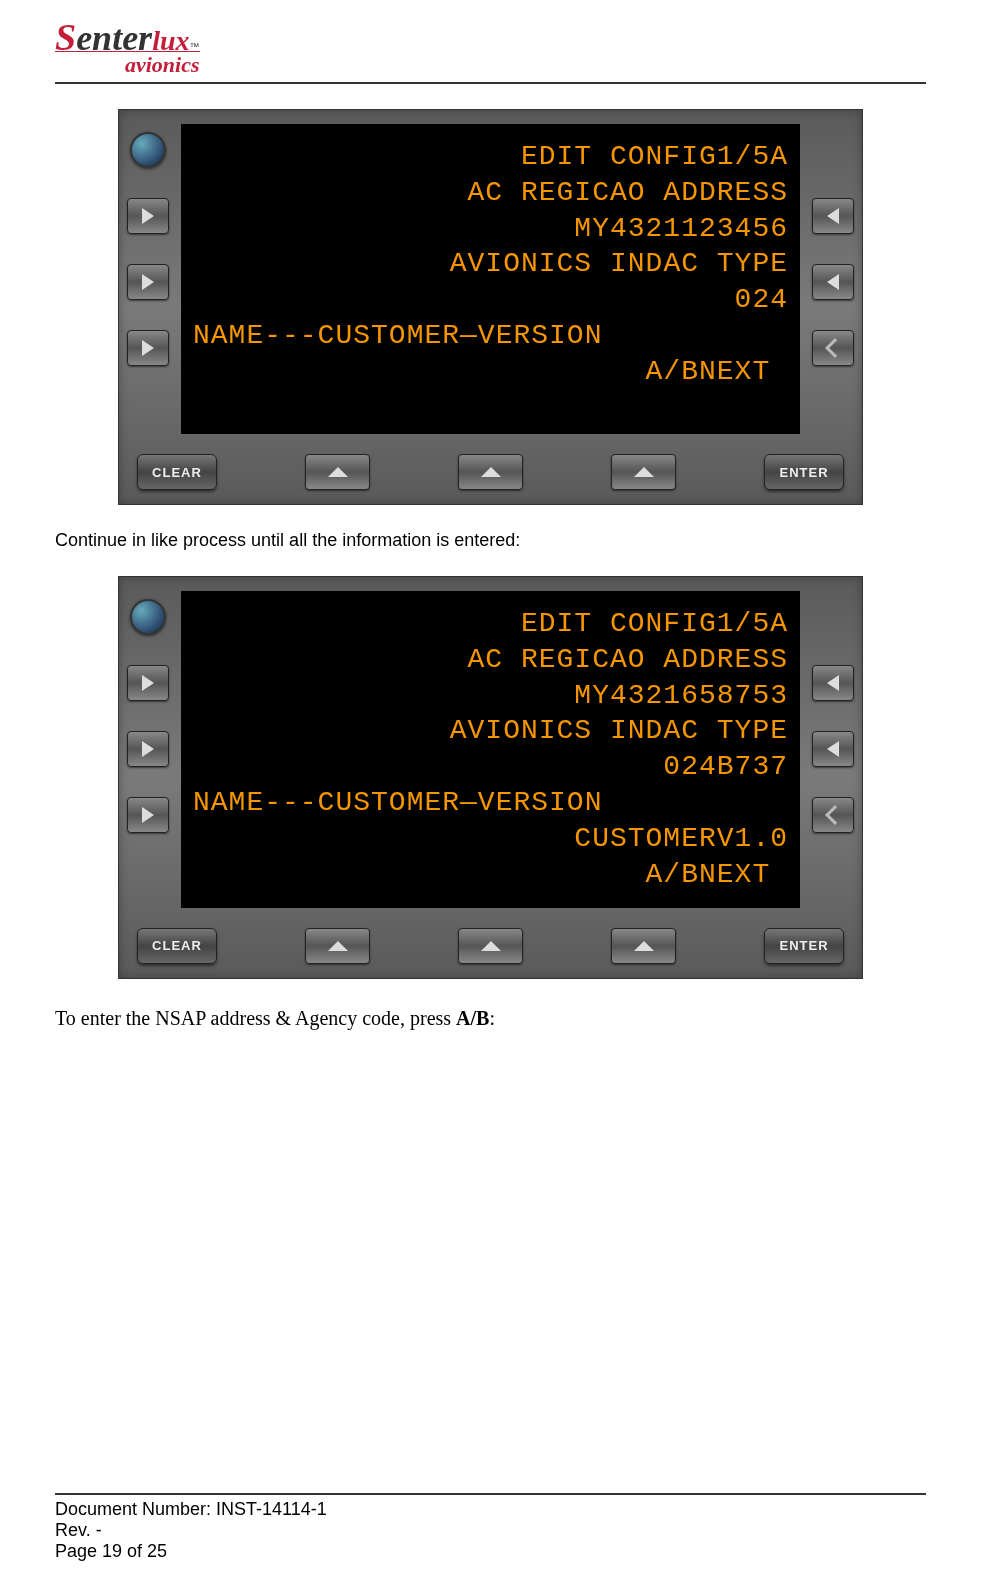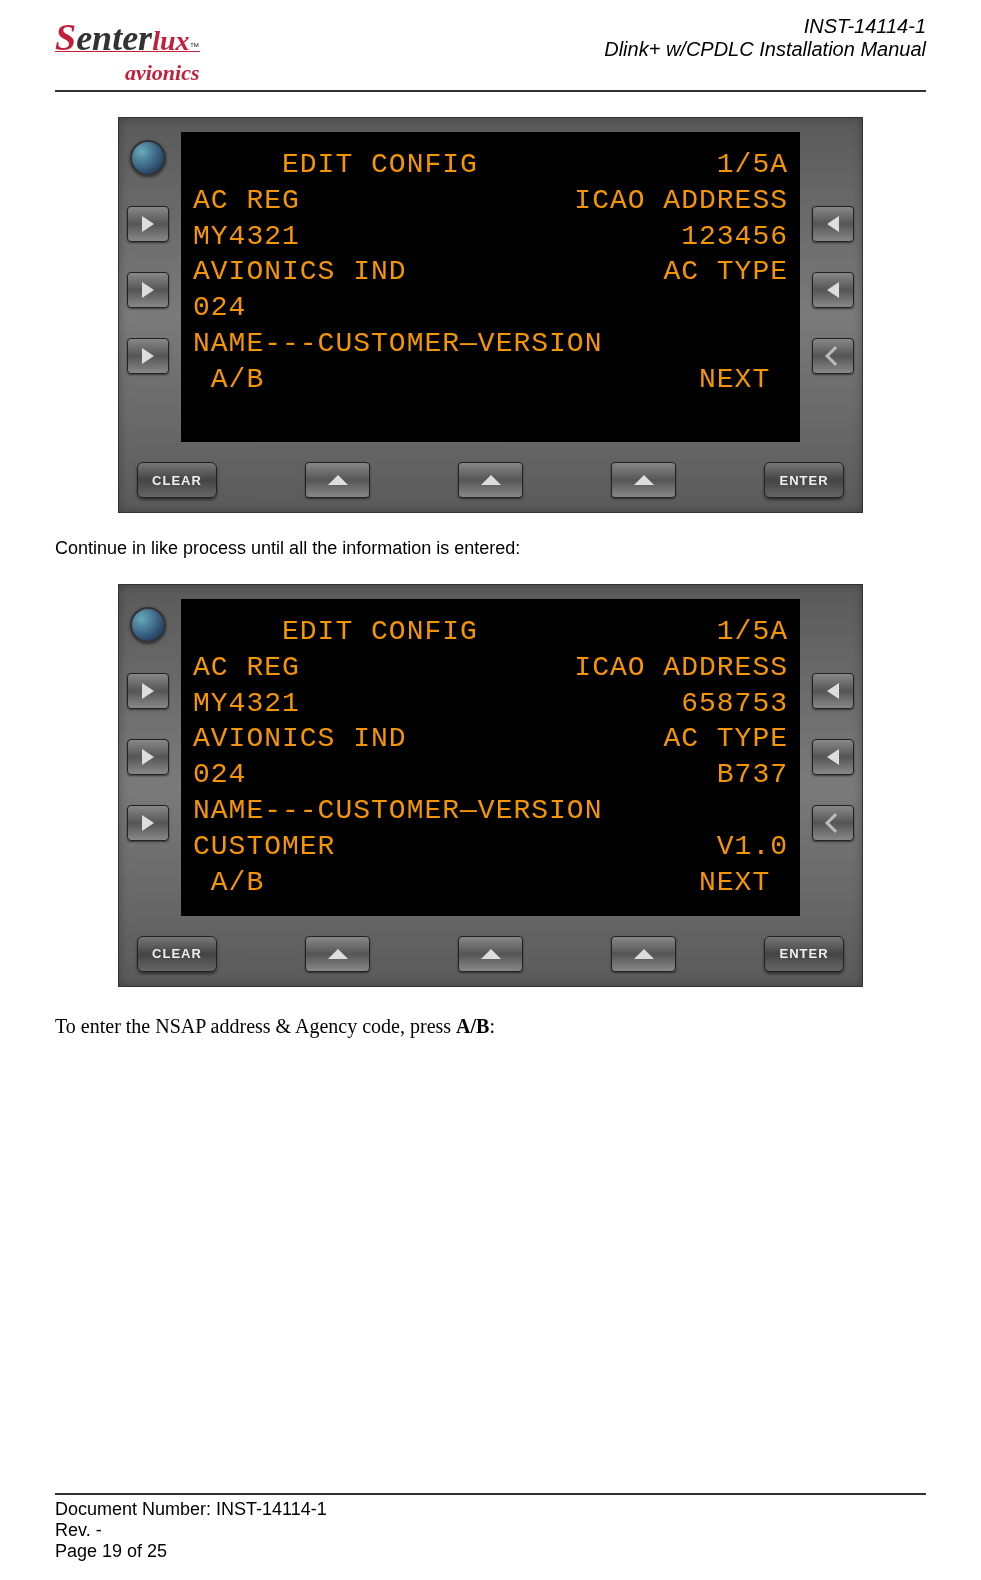--- a/index.html
+++ b/index.html
@@ -54,21 +54,21 @@
     }
     .logo-avionics {
       font-family: 'Times New Roman', serif;
       font-size: 22px;
       font-weight: bold;
       font-style: italic;
       color: #c41e3a;
       text-align: right;
       margin-top: -8px;
       border-top: 1px solid #c41e3a;
-      padding-top: 8px;
+      padding-top: 0;
     }
     .header-right {
       text-align: right;
       font-style: italic;
       font-size: 20px;
     }
     .device-panel {
       width: 745px;
       margin: 0 auto 25px;
       background: linear-gradient(180deg, #5a5a5a 0%, #7a7a7a 50%, #5a5a5a 100%);
@@ -133,21 +133,21 @@
       padding: 15px 12px;
       font-family: 'Courier New', monospace;
       color: #f59600;
       font-size: 28px;
       line-height: 1.28;
       letter-spacing: 1px;
       min-height: 310px;
     }
     .screen-line {
       display: flex;
-      justify-content: space-between;
+      justify-content: flex-end;
       white-space: pre;
     }
     .screen-left {
       text-align: left;
       white-space: pre;
     }
     .bottom-buttons {
       display: flex;
       justify-content: space-between;
       align-items: center;
@@ -215,24 +215,20 @@
 
 <div class="page-header">
   <div class="logo">
     <div class="logo-top">
       <span class="logo-s">S</span>
         <span class="logo-pectra">enter</span>
         <span class="logo-lux">lux</span>
         <span class="logo-tm">™</span>
     </div>
     <div class="logo-avionics">avionics</div>
-  </div>
-  <div class="header-right">
-    <div>INST-14114-1</div>
-    <div>Dlink+ w/CPDLC Installation Manual</div>
   </div>
 </div>
 
 <div class="device-panel">
   <div class="screen-area">
     <div class="side-buttons">
       <div class="round-button"></div>
       <div class="lsk-button">
           <div class="arrow-right"></div>
         </div>

